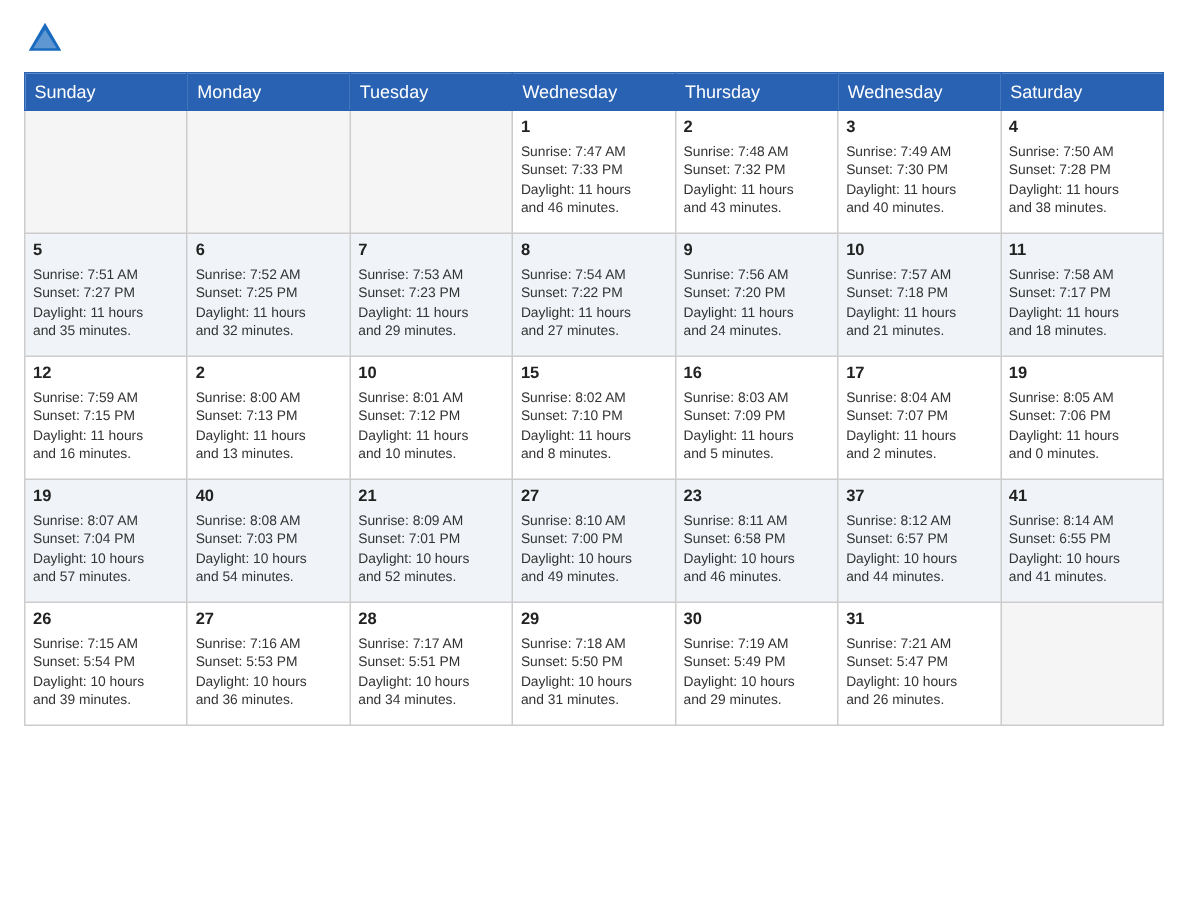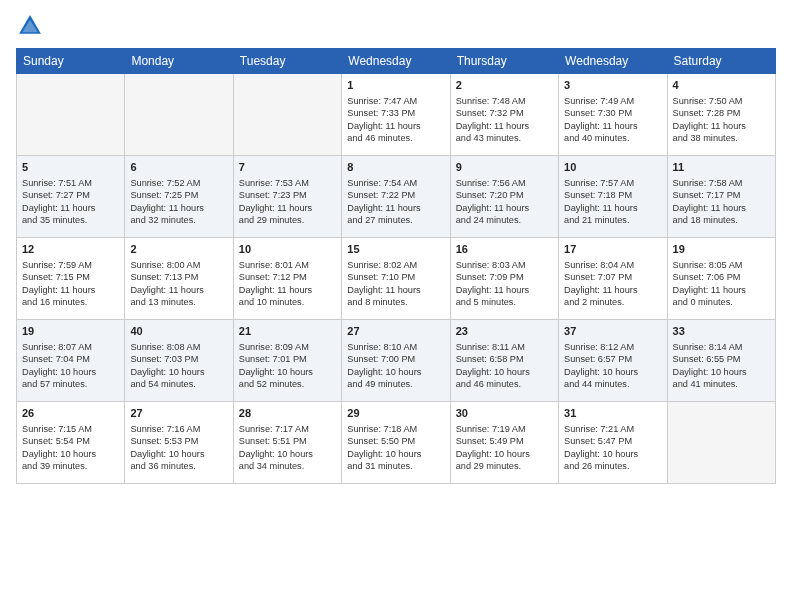--- a/index.html
+++ b/index.html
@@ -239,21 +239,21 @@
           </td>
           <td>
             <div class="day-num">23</div>
             <div class="day-info">Sunrise: 8:11 AM<br>Sunset: 6:58 PM<br>Daylight: 10 hours<br>and 46 minutes.</div>
           </td>
           <td>
             <div class="day-num">37</div>
             <div class="day-info">Sunrise: 8:12 AM<br>Sunset: 6:57 PM<br>Daylight: 10 hours<br>and 44 minutes.</div>
           </td>
           <td>
-            <div class="day-num">33</div>
+            <div class="day-num">41</div>
             <div class="day-info">Sunrise: 8:14 AM<br>Sunset: 6:55 PM<br>Daylight: 10 hours<br>and 41 minutes.</div>
           </td>
         </tr>
         <tr>
           <td>
             <div class="day-num">26</div>
             <div class="day-info">Sunrise: 7:15 AM<br>Sunset: 5:54 PM<br>Daylight: 10 hours<br>and 39 minutes.</div>
           </td>
           <td>
             <div class="day-num">27</div>

